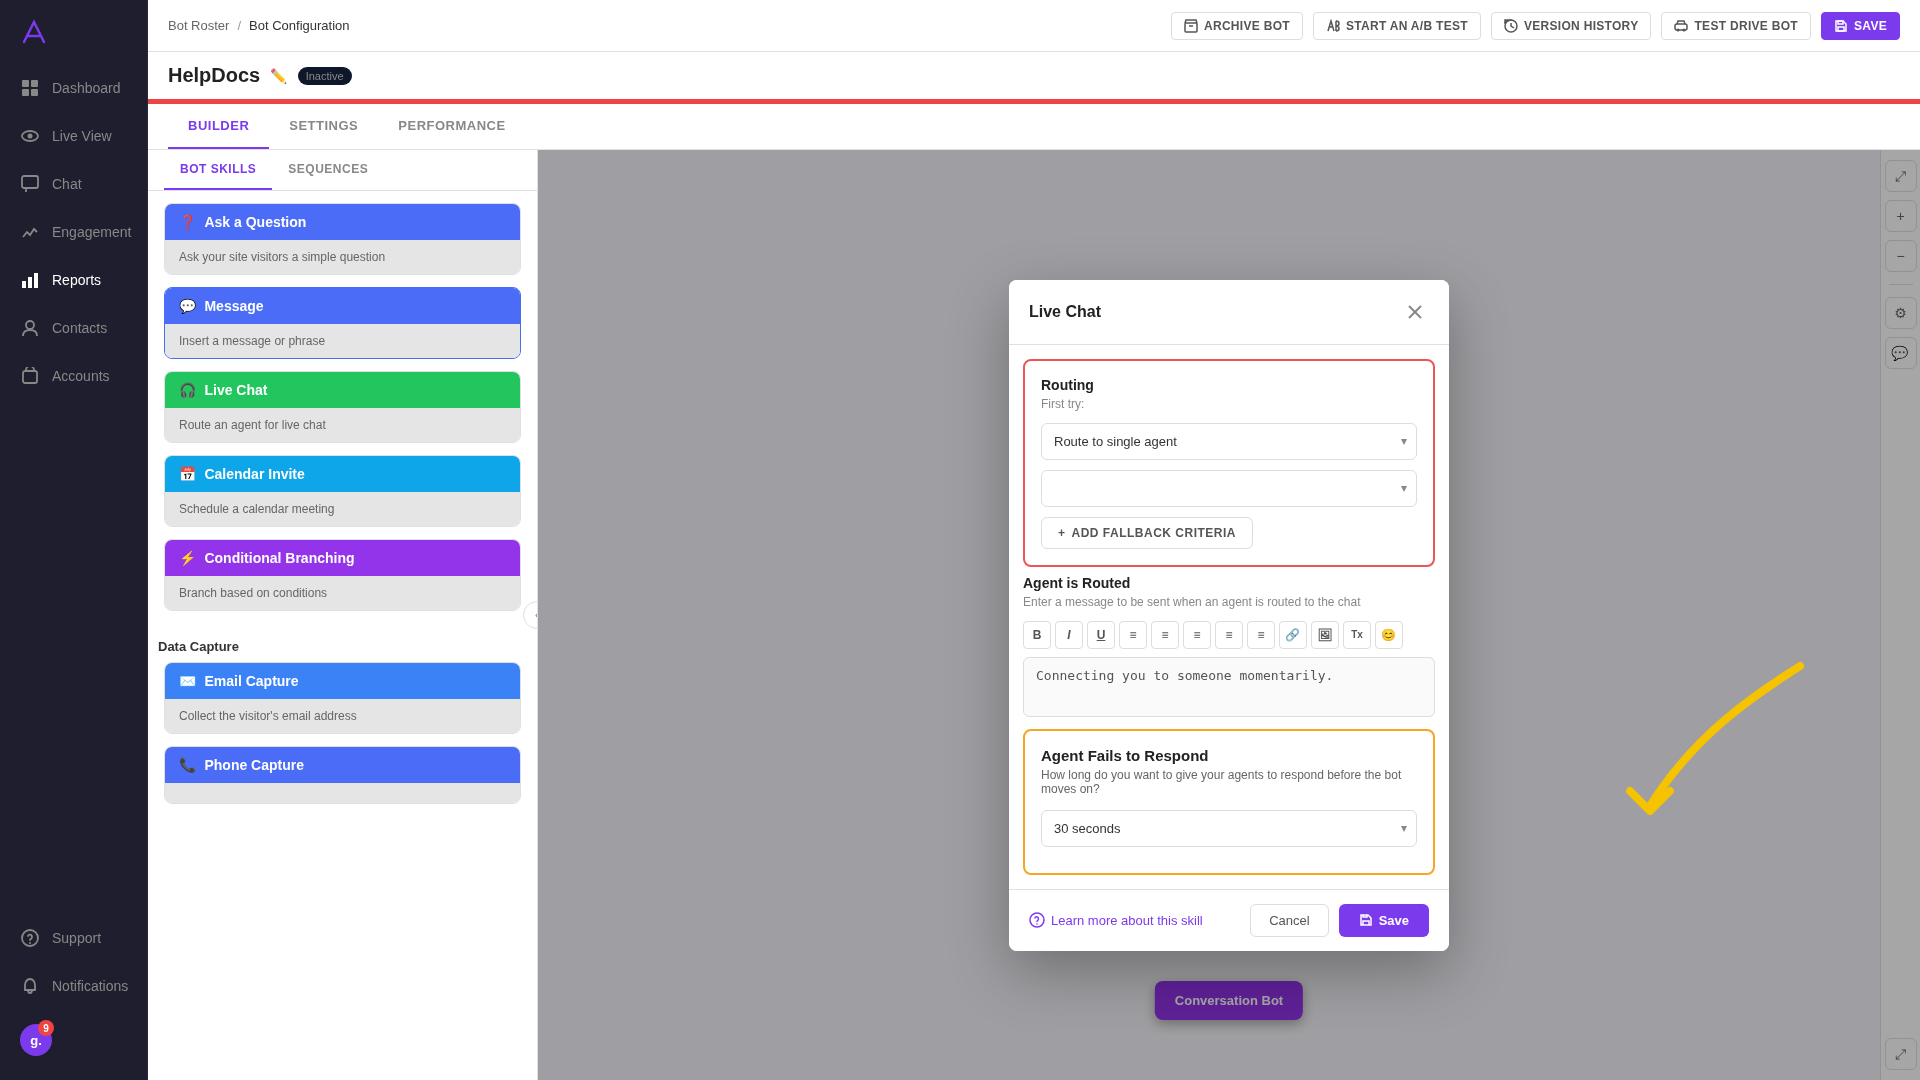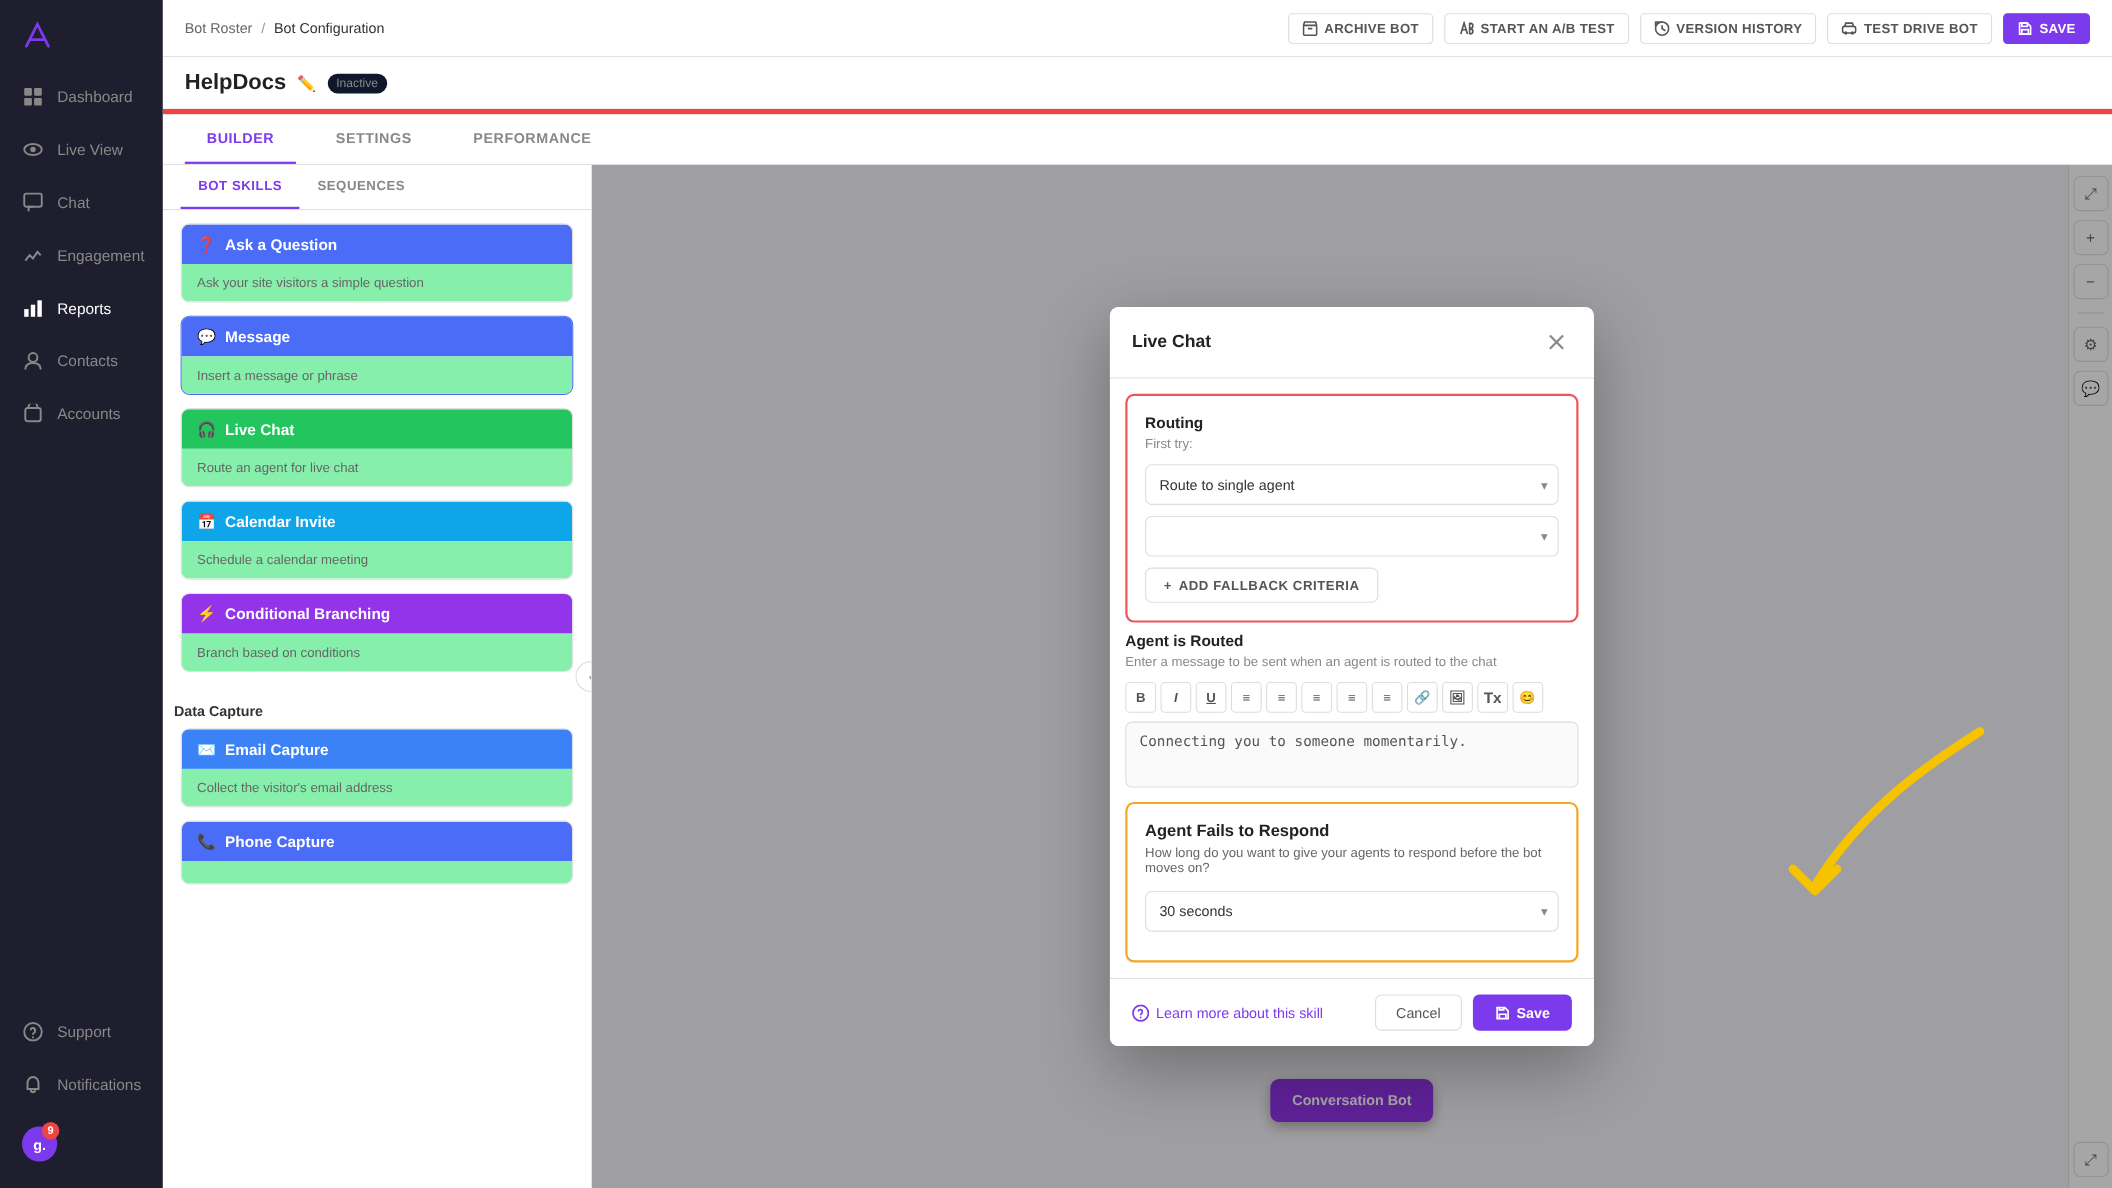--- a/index.html
+++ b/index.html
@@ -115,21 +115,21 @@
       font-size: 11px;
       padding: 3px 8px;
       border-radius: 10px;
       font-weight: 500;
     }
 
     
     .tabs {
       background: #fff;
       display: flex;
-      gap: 16px;
+      gap: 0;
       border-bottom: 1px solid #e0e0e0;
       padding: 0 20px;
     }
     .tab {
       padding: 14px 20px;
       font-size: 13px;
       font-weight: 600;
       color: #888;
       cursor: pointer;
       border-bottom: 2px solid transparent;
@@ -186,21 +186,21 @@
     }
     .skill-card-header.blue { background: #4a6cf7; }
     .skill-card-header.green { background: #22c55e; }
     .skill-card-header.teal { background: #0ea5e9; }
     .skill-card-header.purple { background: #9333ea; }
     .skill-card-header.blue2 { background: #3b82f6; }
     .skill-card-body {
       padding: 10px 14px;
       font-size: 12px;
       color: #666;
-      background: #86efac;
+      background: #e5e5e5;
     }
     .skills-section-title {
       padding: 16px 10px 8px;
       font-size: 13px;
       font-weight: 700;
       color: #333;
     }
     .collapse-btn {
       width: 28px;
       height: 28px;
@@ -741,21 +741,21 @@
                 <button class="toolbar-btn">
                     <u>U</u>
                   </button>
                 <button class="toolbar-btn">≡</button>
                 <button class="toolbar-btn">≡</button>
                 <button class="toolbar-btn">≡</button>
                 <button class="toolbar-btn">≡</button>
                 <button class="toolbar-btn">≡</button>
                 <button class="toolbar-btn">🔗</button>
                 <button class="toolbar-btn">🖼</button>
-                <button class="toolbar-btn" style="font-size:14px;text-align:right;">Tx</button>
+                <button class="toolbar-btn" style="font-size:10px;text-align:right;">Tx</button>
                 <button class="toolbar-btn">😊</button>
               </div>
               <textarea class="message-textarea" style="">Connecting you to someone momentarily.</textarea>
             </div>
 
             <div style="margin: 0 14px 14px; border: 2.5px solid #f5a623; border-radius: 8px; padding: 16px;">
               <div class="agent-fails-title">Agent Fails to Respond</div>
               <div class="agent-fails-desc">How long do you want to give your agents to respond before the bot moves on?</div>
               <div class="select-wrapper">
                 <select class="select-field">

